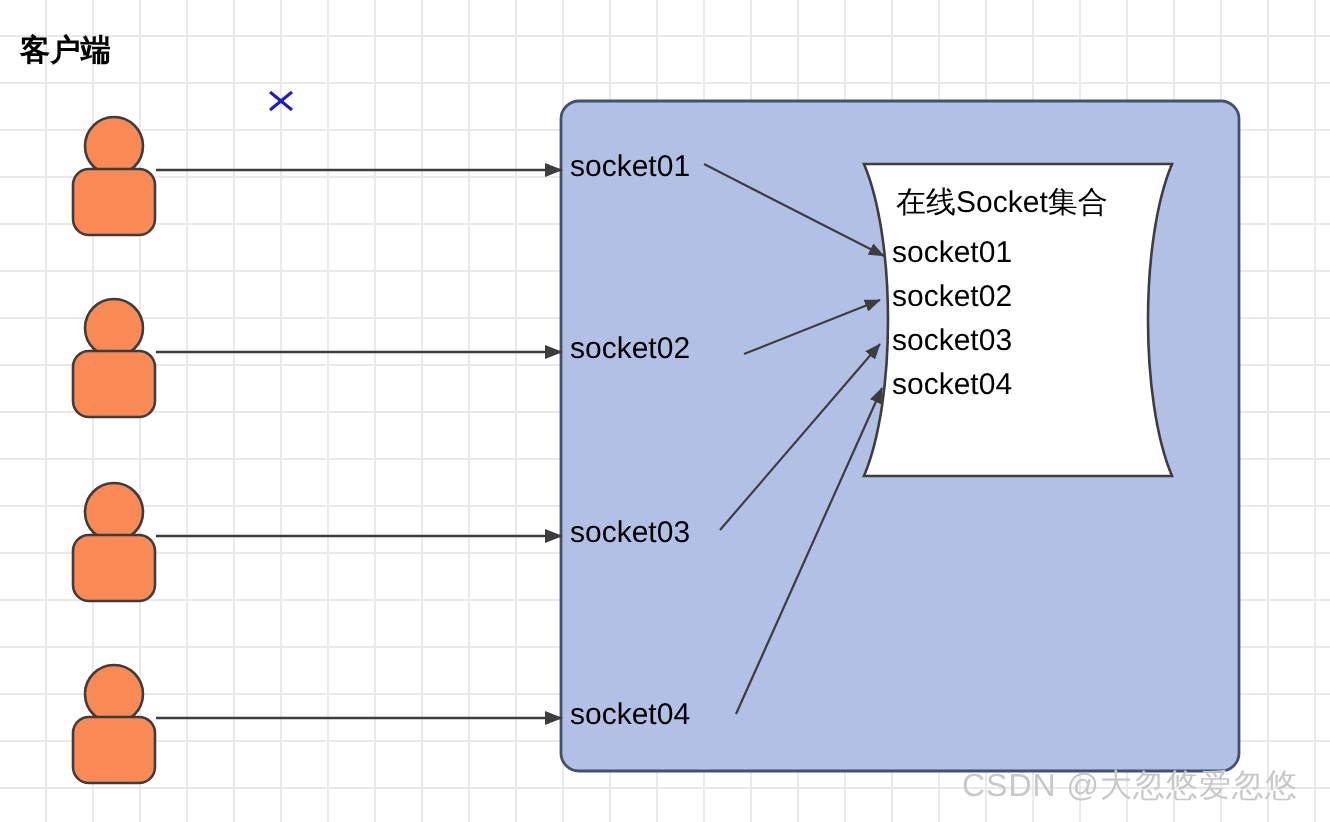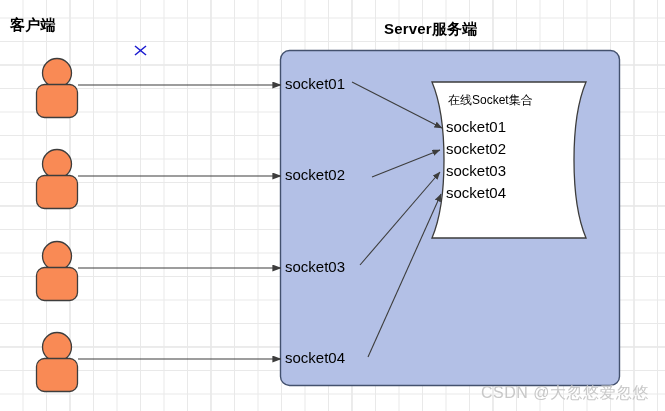--- a/index.html
+++ b/index.html
@@ -41,21 +41,21 @@
   .title-lbl {
     font-weight: bold;
     font-size: 15px;
     letter-spacing: 0.2px;
     text-align: right;
   }
   .socket-lbl {
     font-size: 15px;
   }
   .set-title-lbl {
-    font-size: 12px;
+    font-size: 15px;
   }
   .set-item-lbl {
     font-size: 15px;
   }
   .watermark {
     position: absolute;
     font-size: 16px;
     color: #c8c8c8;
     white-space: nowrap;
     letter-spacing: 0.5px;
@@ -114,21 +114,20 @@
     <line x1="360" y1="265" x2="440" y2="172" stroke="#3d3d3d" stroke-width="1.1" marker-end="url(#arrowheadThin)"></line>
     <line x1="368" y1="357" x2="441" y2="194" stroke="#3d3d3d" stroke-width="1.1" marker-end="url(#arrowheadThin)"></line>
 
     <g>
       <line x1="135" y1="46" x2="146" y2="55" stroke="#1a1ad0" stroke-width="1.5"></line>
       <line x1="146" y1="46" x2="135" y2="55" stroke="#1a1ad0" stroke-width="1.5"></line>
     </g>
   </svg>
 
   <div class="lbl title-lbl" style="left:10px; top:16px;">客户端</div>
-  <div class="lbl title-lbl" style="left:384px; top:20px;">Server服务端</div>
 
   <div class="lbl socket-lbl" style="left:285px; top:75px;">socket01</div>
   <div class="lbl socket-lbl" style="left:285px; top:166px;">socket02</div>
   <div class="lbl socket-lbl" style="left:285px; top:258px;">socket03</div>
   <div class="lbl socket-lbl" style="left:285px; top:349px;">socket04</div>
 
   <div class="lbl set-title-lbl" style="left:448px; top:92px;">在线Socket集合</div>
   <div class="lbl set-item-lbl" style="left:446px; top:118px;">socket01</div>
   <div class="lbl set-item-lbl" style="left:446px; top:140px;">socket02</div>
   <div class="lbl set-item-lbl" style="left:446px; top:162px;">socket03</div>

